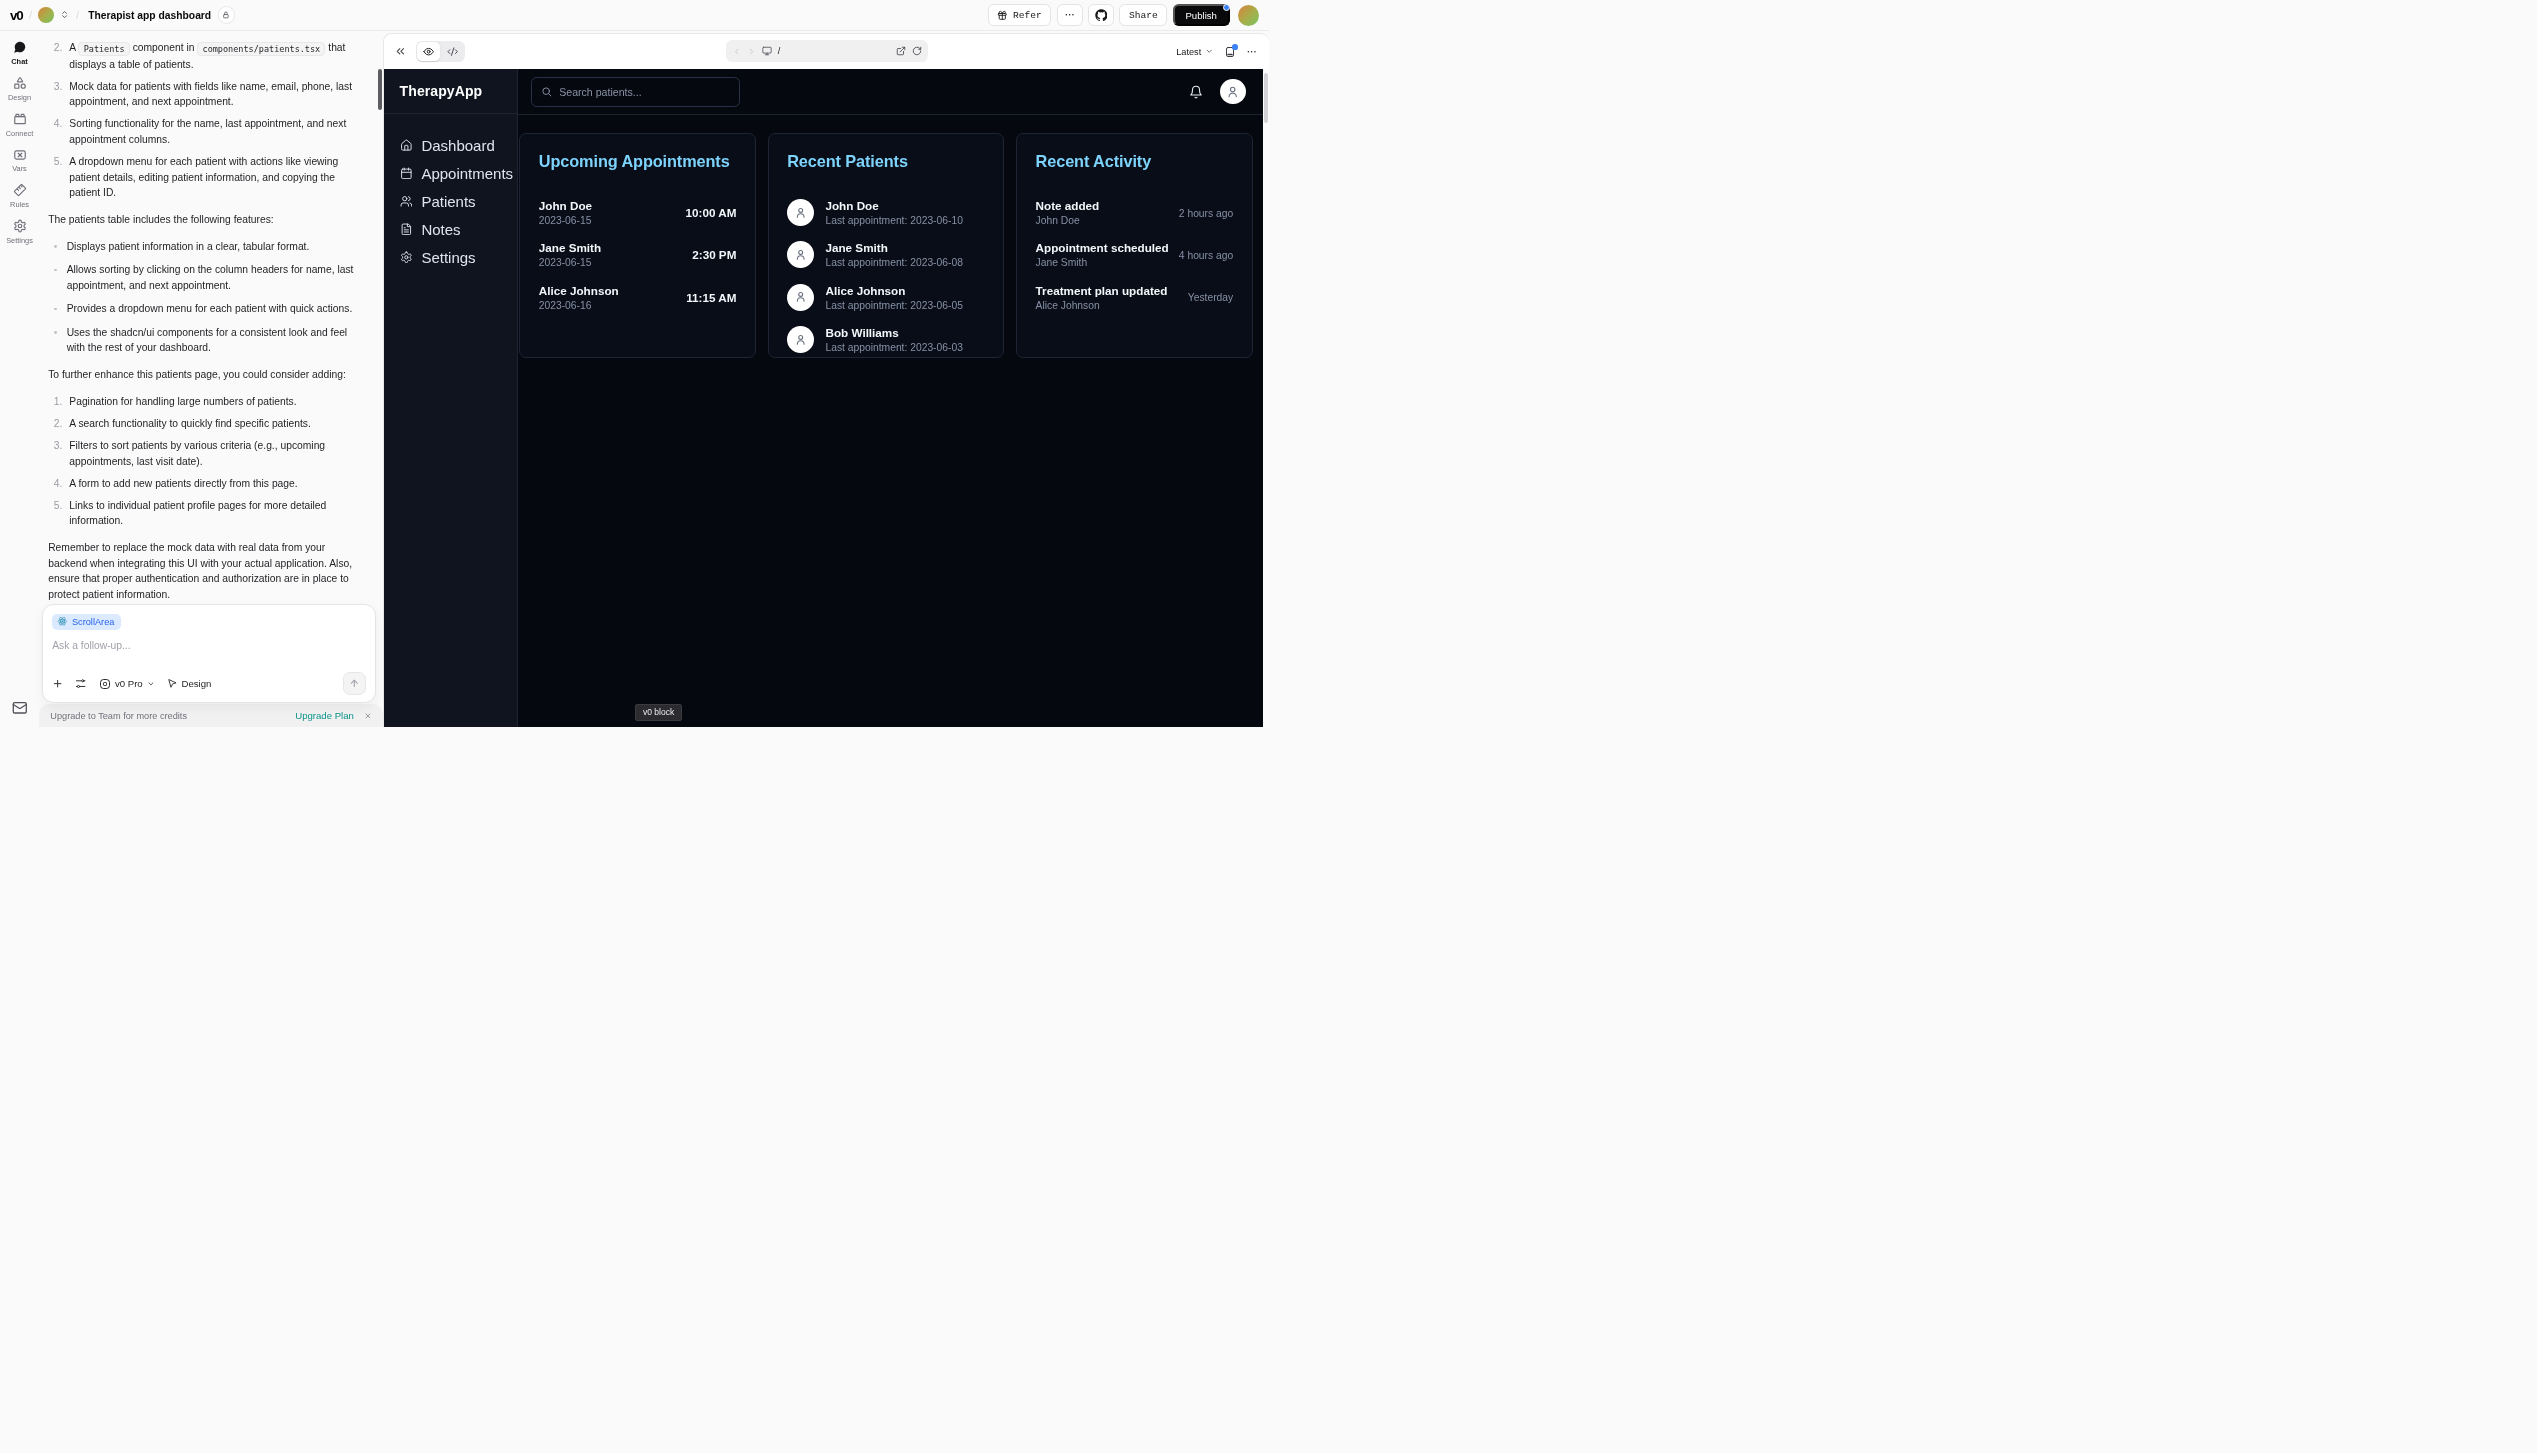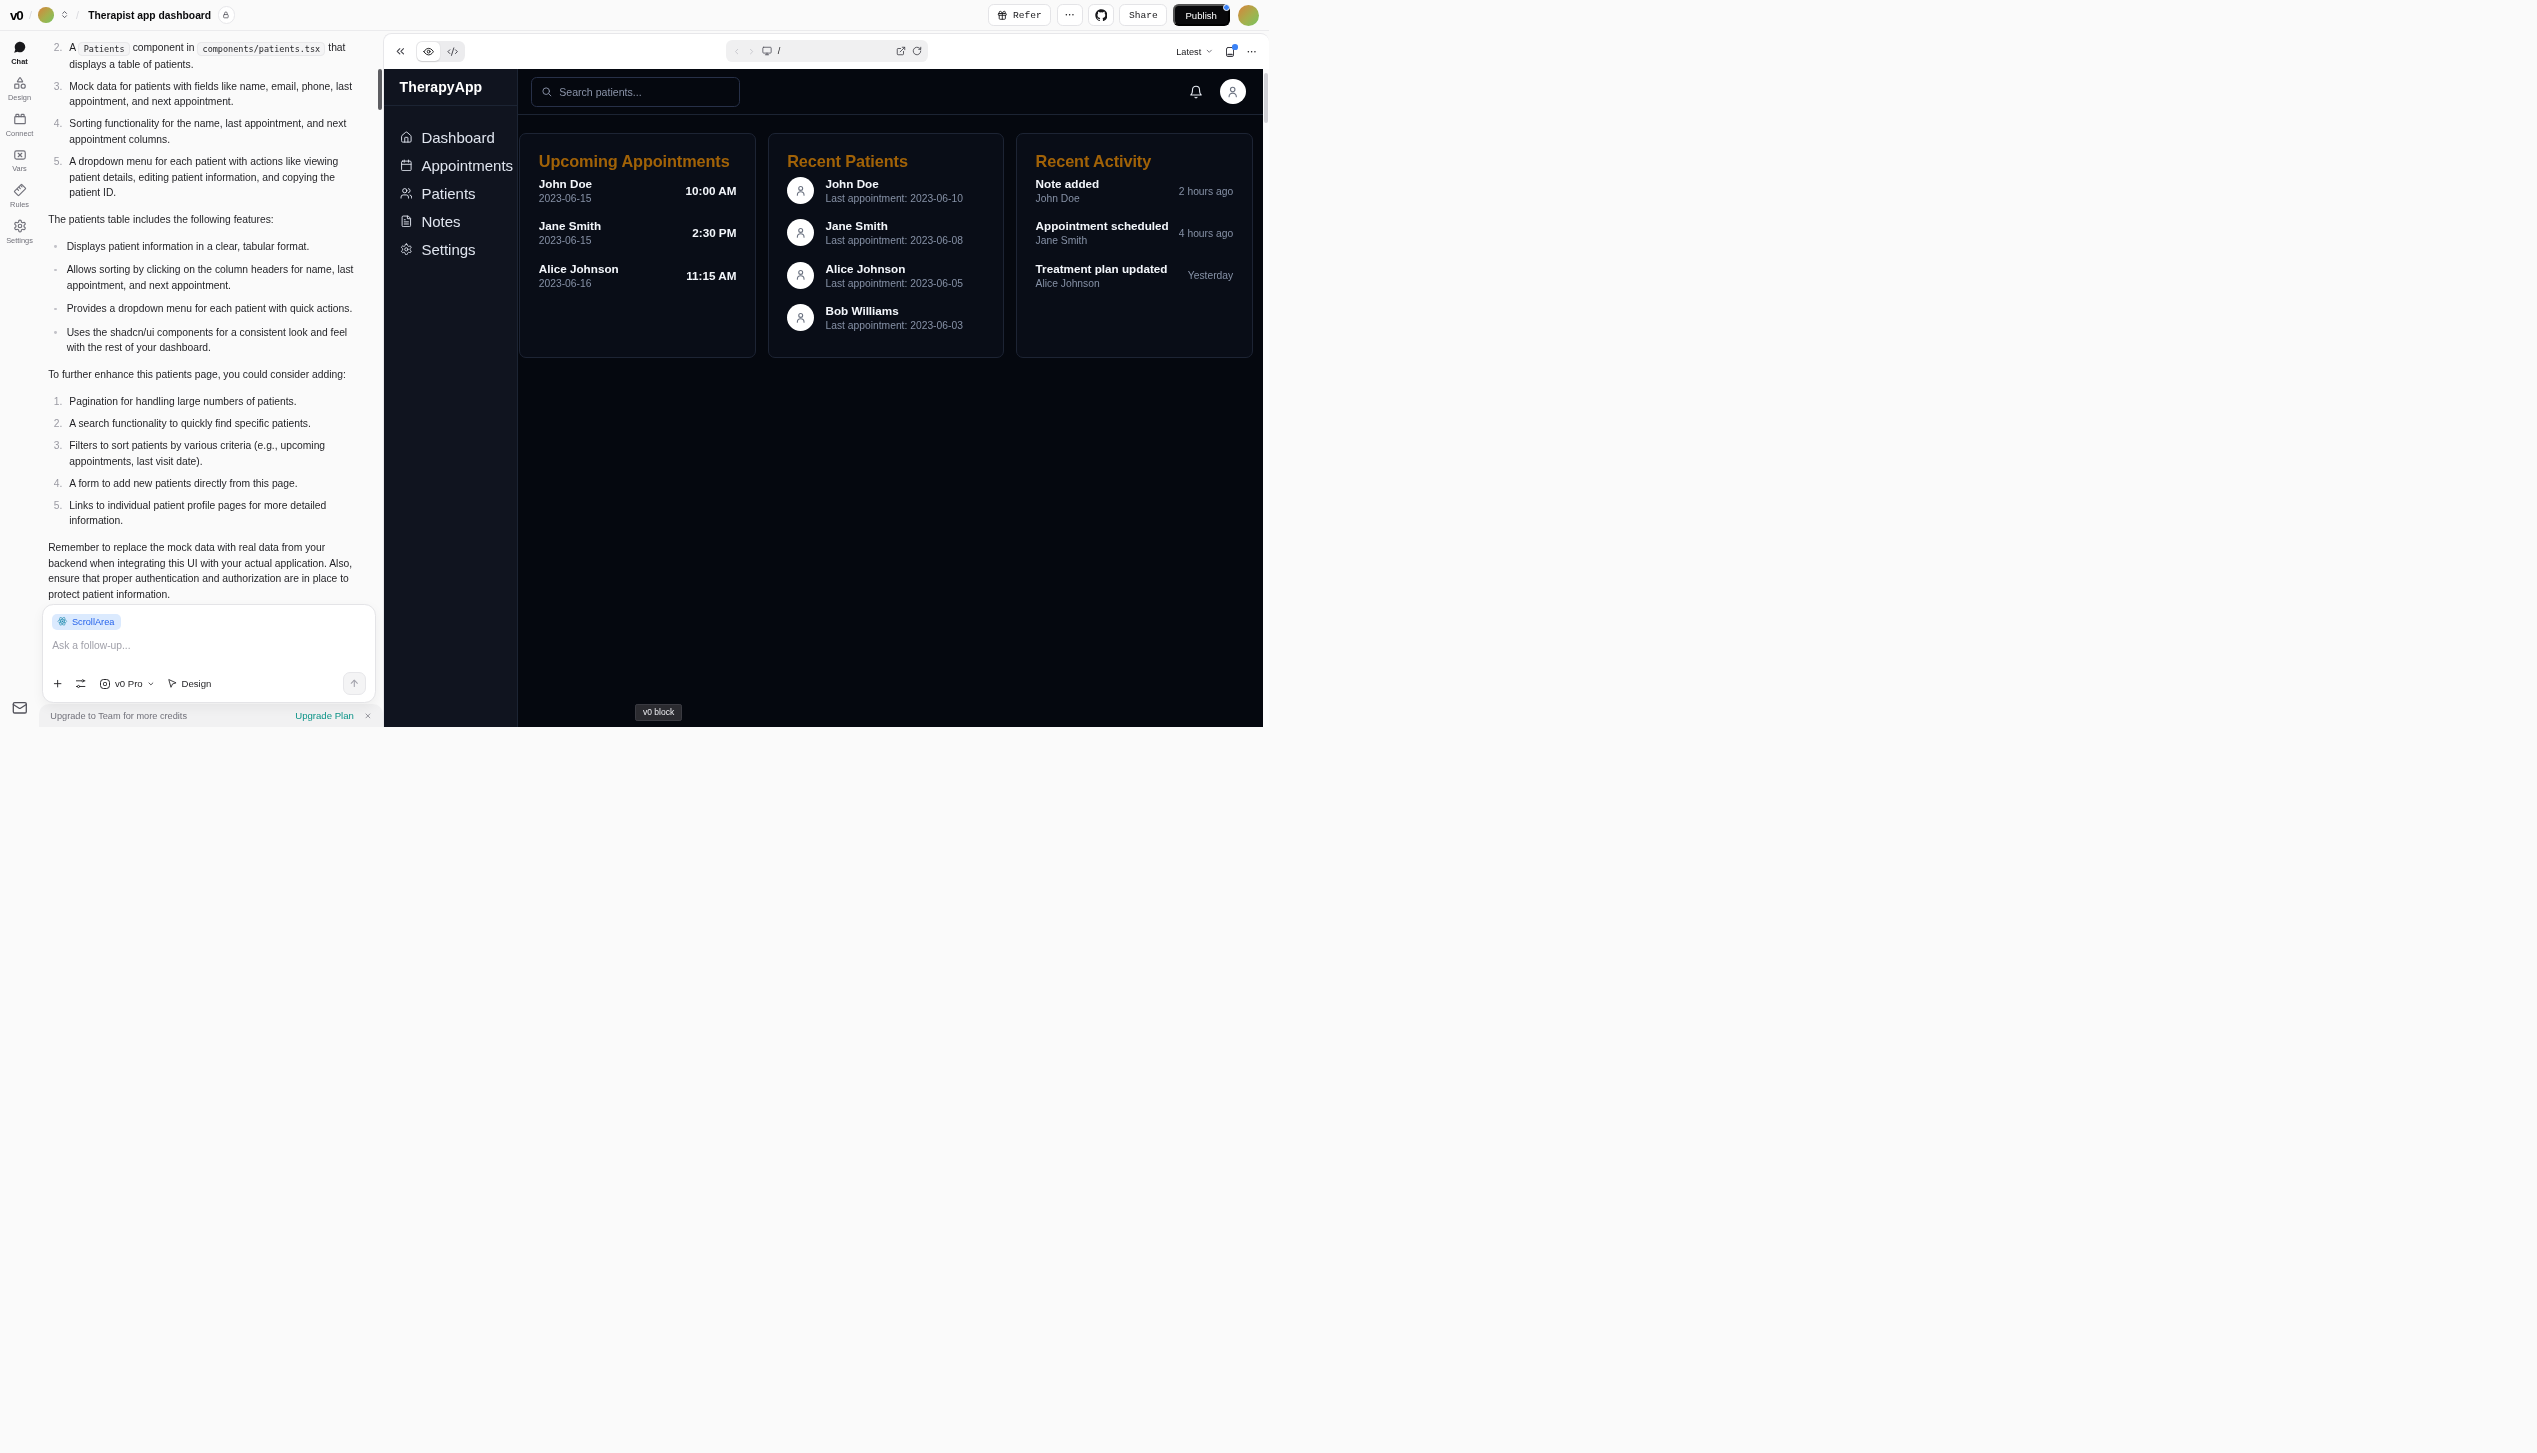--- a/index.html
+++ b/index.html
@@ -84,38 +84,38 @@
   .latest { display:flex; align-items:center; gap:3.5px; font-size:9.2px; color:#18181b; cursor:pointer; }
   .forkicon { position:relative; color:#3f3f46; cursor:pointer; }
   .forkicon .dot { position:absolute; top:-1.4px; right:-2.1px; width:5.7px; height:5.7px; border-radius:50%; background:#3b82f6; }
 
   
   .preview-dark { position:absolute; left:0; right:6.4px; top:35px; bottom:0; background:#05080f; display:flex; overflow:hidden; }
   .gutter { position:absolute; right:0; top:35px; width:6.4px; bottom:0; background:#fcfcfd; }
   .gutter .thumb { position:absolute; top:3.5px; left:1.4px; width:3.5px; height:50px; background:#d2d2d7; border-radius:2.1px; }
 
   .tsidebar { width:134px; flex:none; background:#10141f; border-right:0.7px solid #1c2433; display:flex; flex-direction:column; }
-  .brand { height:37px; display:flex; align-items:center; padding-left:15.6px; color:#fff; font-size:14px; font-weight:700;
+  .brand { height:45px; display:flex; align-items:center; padding-left:15.6px; color:#fff; font-size:14px; font-weight:700;
     border-bottom:0.7px solid #1c2433; letter-spacing:0.1px; }
   .tnav { padding:17px 8.5px; display:flex; flex-direction:column; }
   .tnav-item { height:28px; display:flex; align-items:center; gap:9.2px; padding-left:7px; color:#dfe4ee;
     font-size:15px; border-radius:5.7px; cursor:pointer; }
 
   .tmain { flex:1; display:flex; flex-direction:column; position:relative; }
   .ttopbar { height:46px; flex:none; border-bottom:0.7px solid #1c2433; display:flex; align-items:center; padding:0 17px 0 13.4px; }
   .tsearch { width:209px; height:30px; border:0.7px solid #273048; border-radius:5.7px; display:flex; align-items:center;
     gap:7px; padding:0 8.5px; color:#8a93a8; font-size:10.6px; cursor:text; }
   .ttop-right { margin-left:auto; display:flex; align-items:center; gap:17px; }
   .bell { color:#e8ecf4; cursor:pointer; }
   .tavatar { width:25.5px; height:25.5px; border-radius:50%; background:#fff; display:flex; align-items:center;
     justify-content:center; color:#6b7280; cursor:pointer; }
 
   .cards { display:flex; gap:12px; padding:18.4px 10px 0 1.4px; }
   .card { flex:1; height:225px; background:#090d17; border:0.7px solid #1d2434; border-radius:7px; padding:17.7px 18.4px; }
-  .card-title { font-size:16.3px; font-weight:700; color:#a16207; letter-spacing:-0.1px; margin-bottom:4px; }
+  .card-title { font-size:16.3px; font-weight:700; color:#7dd3fc; letter-spacing:-0.1px; margin-bottom:26px; }
   .rows { display:flex; flex-direction:column; gap:11.3px; }
   .row-appt { display:flex; justify-content:space-between; align-items:center; height:31px; }
   .nm { font-size:11.7px; font-weight:600; color:#f3f6fb; margin-bottom:2.8px; }
   .sub { font-size:10.3px; color:#8691a6; }
   .time { font-size:11.7px; font-weight:600; color:#f3f6fb; }
   .row-pat { display:flex; align-items:center; gap:11.3px; height:31px; }
   .pat-av { width:27px; height:27px; flex:none; border-radius:50%; background:#fff; display:flex;
     align-items:center; justify-content:center; color:#6b7280; }
   .row-act { display:flex; justify-content:space-between; align-items:center; height:31px; }
   .when { font-size:10.3px; color:#8691a6; padding-top:1.4px; }

